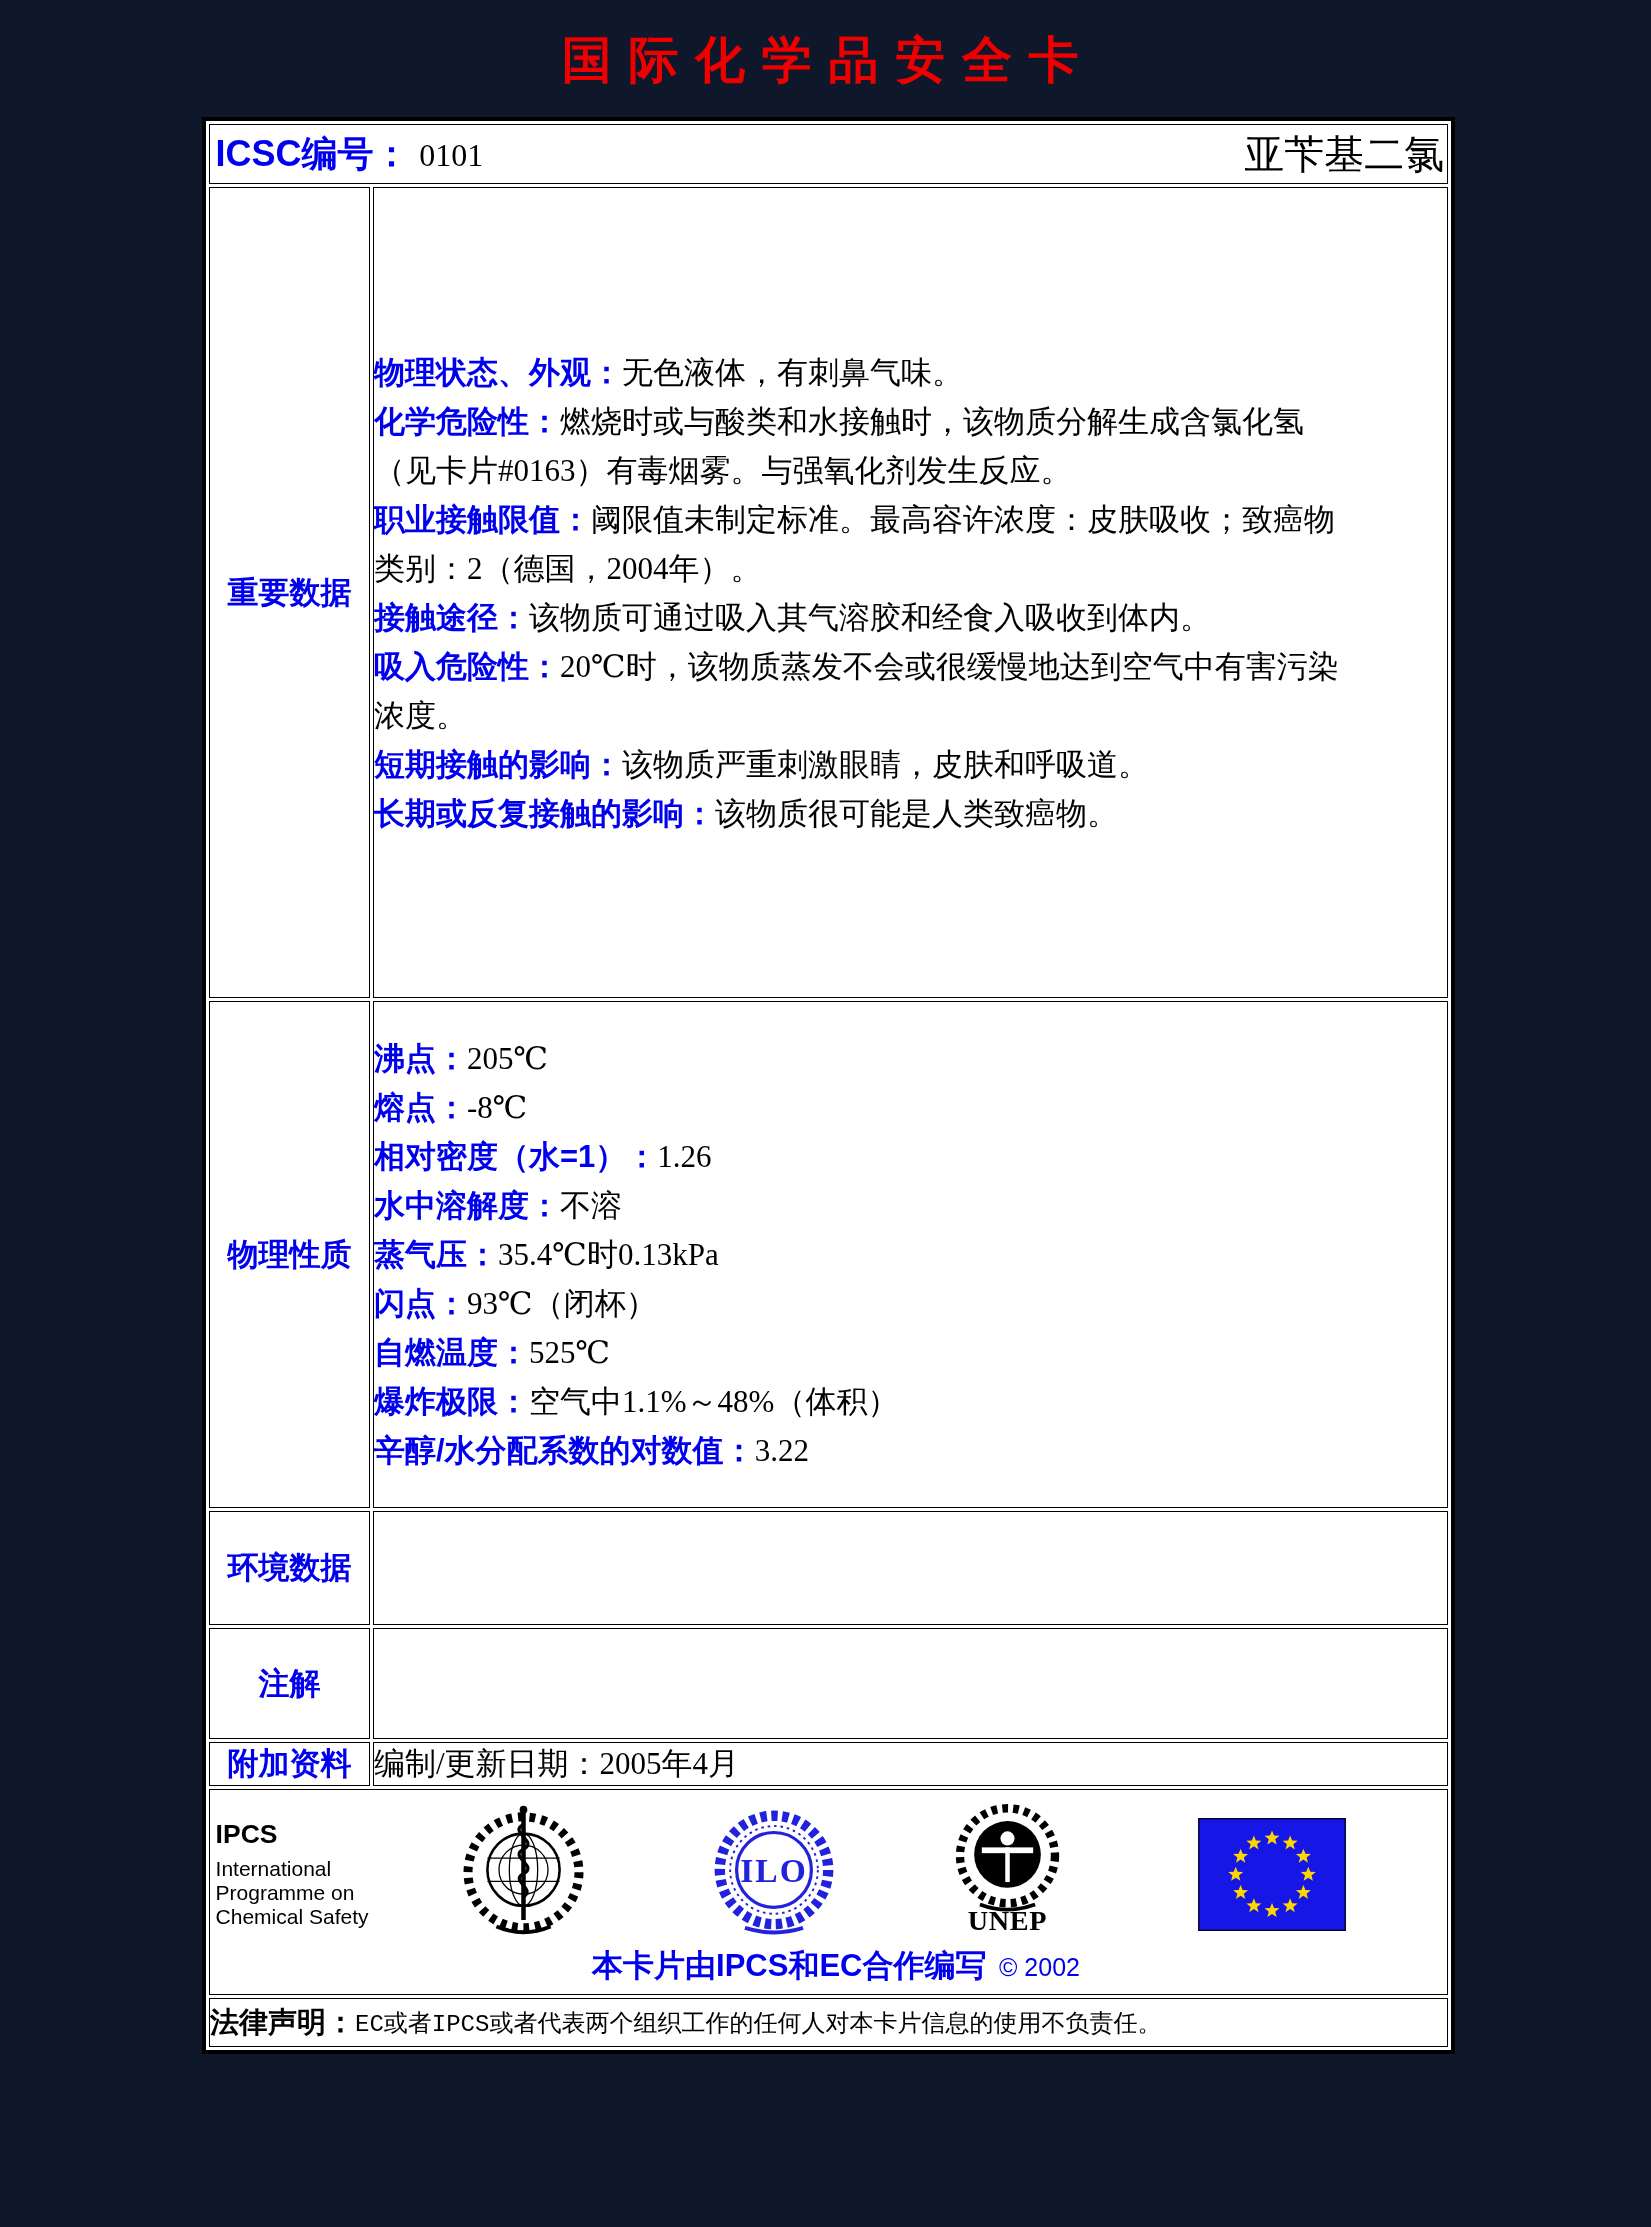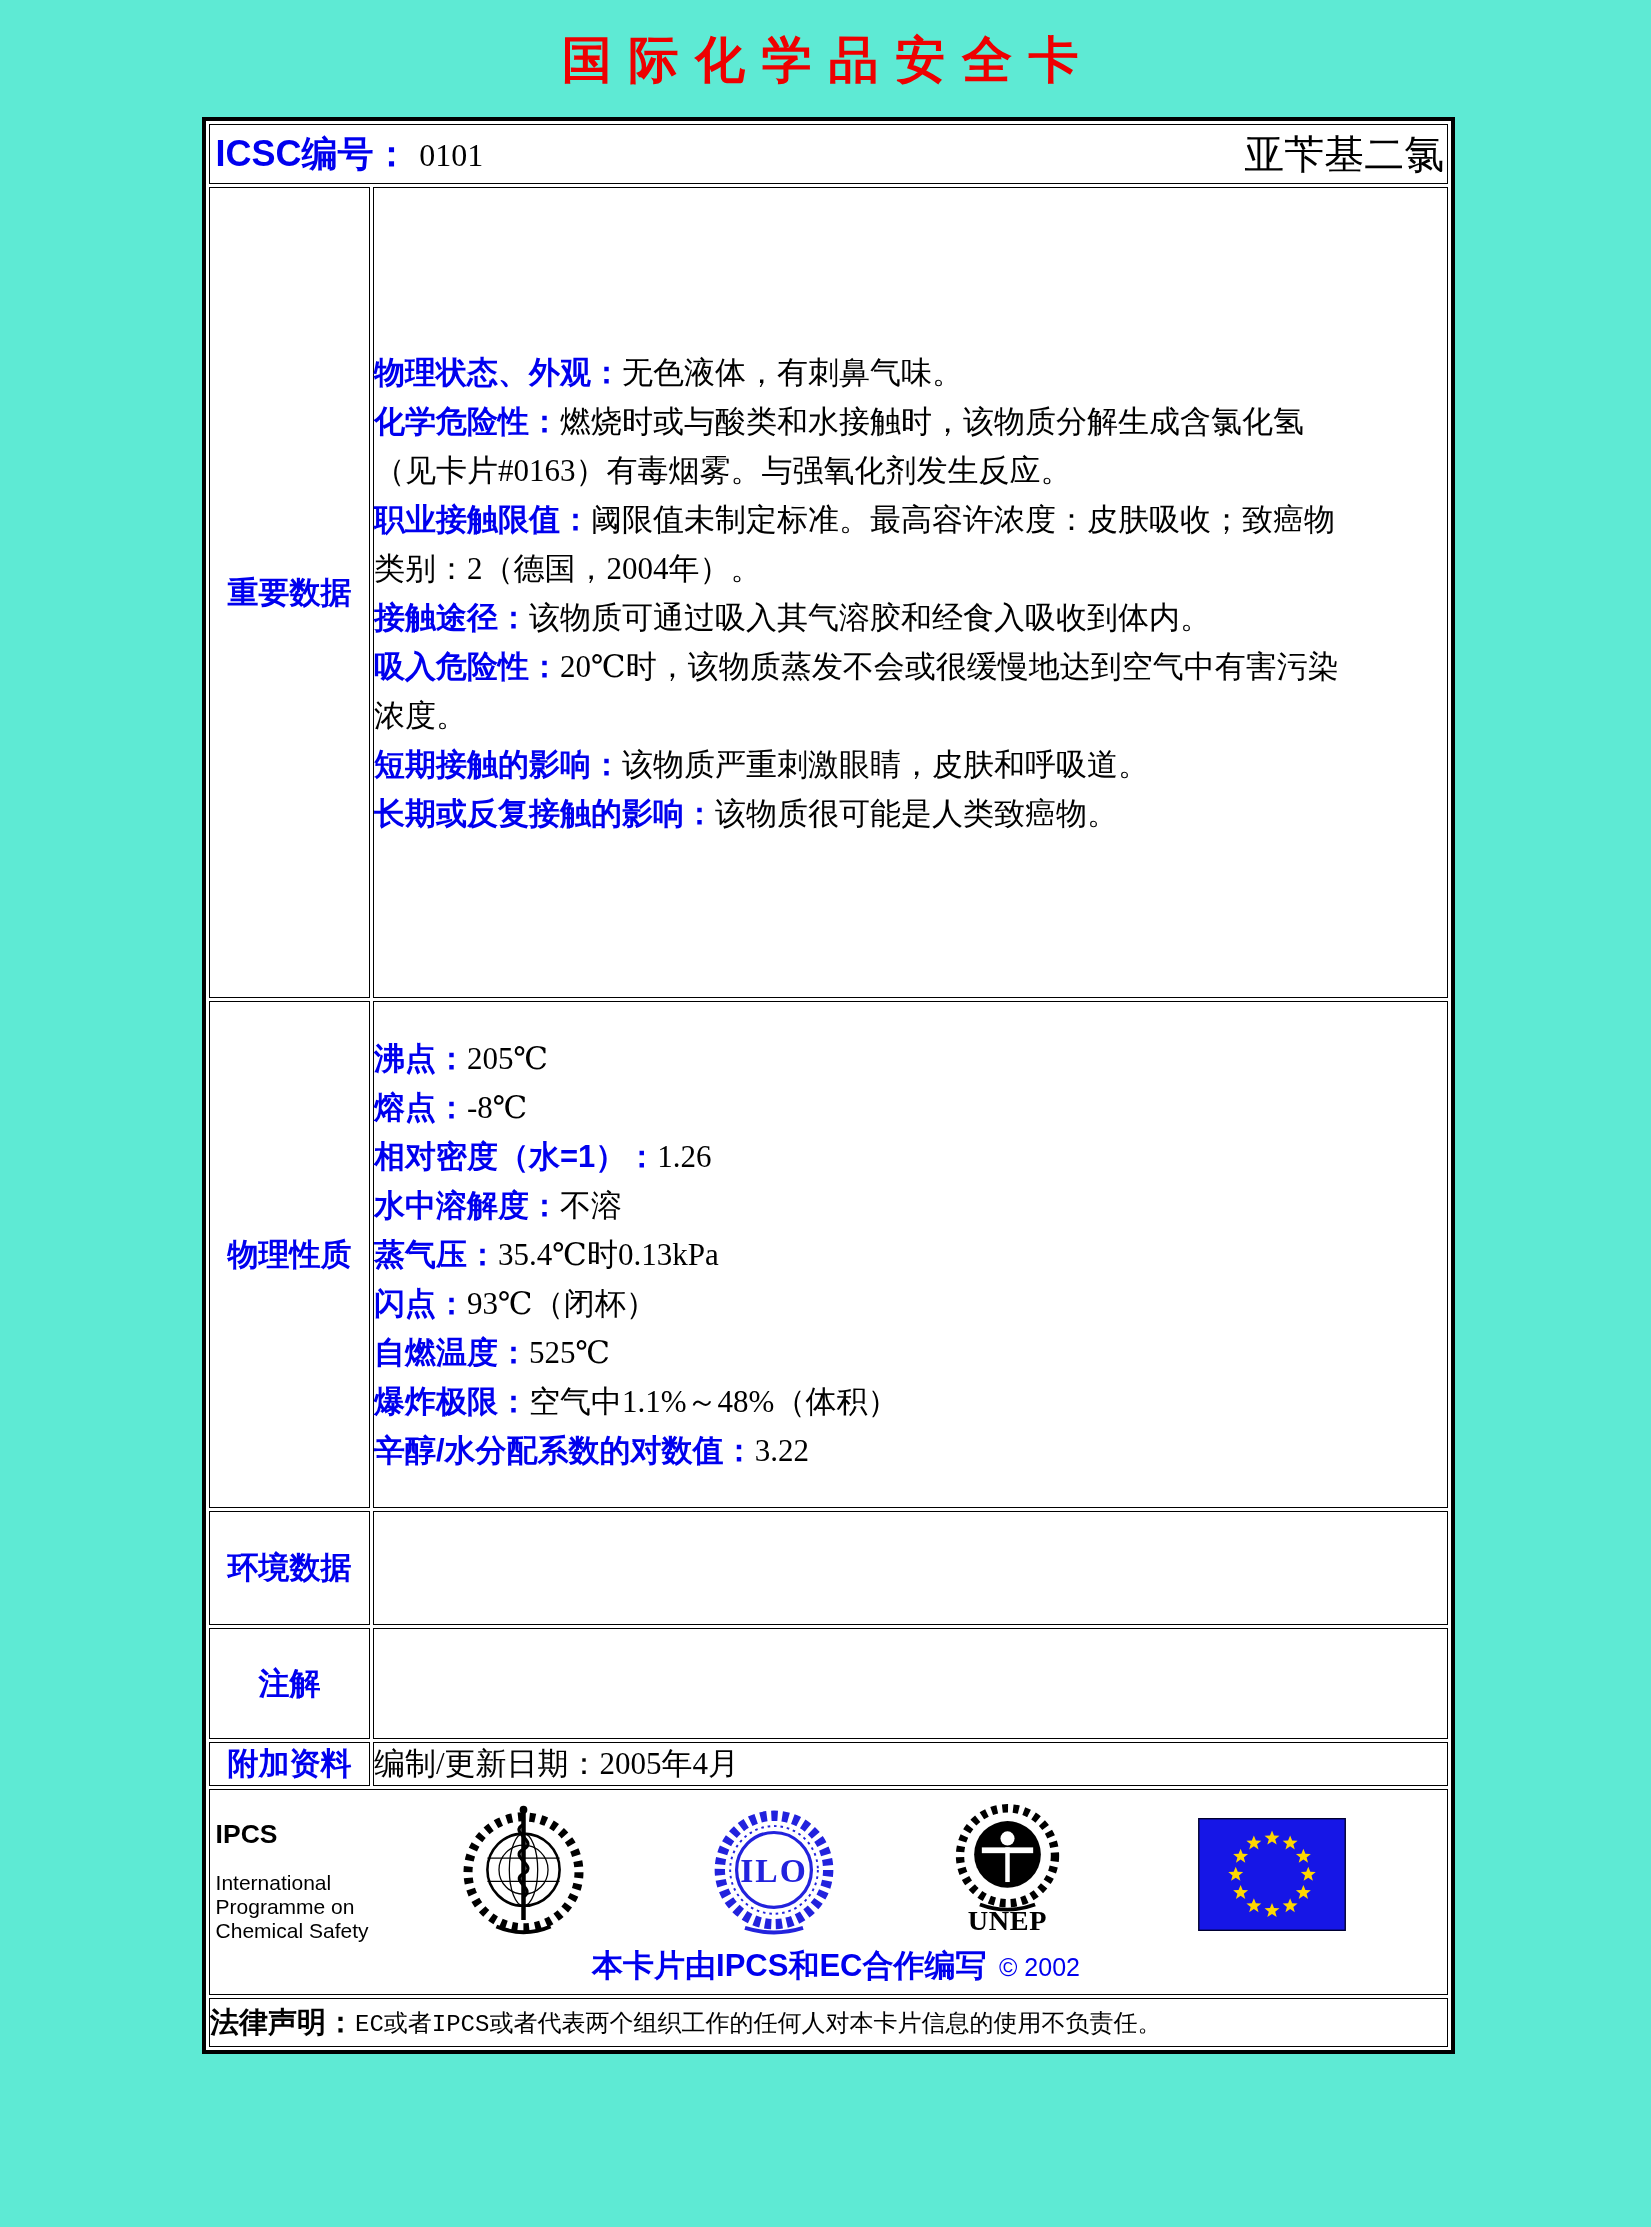--- a/index.html
+++ b/index.html
@@ -1,21 +1,21 @@
 <!DOCTYPE html>
 <html style="--blue: #0000EE; --red: #EE0000; --ilo-blue: #2222DD; --eu-blue: #1616E6; --star: #FFD700;font-size:11px"><head>
 <meta charset="utf-8">
 <style>
   :root{
     --blue:#0000EE; --red:#EE0000; --ilo-blue:#2222DD; --eu-blue:#1616E6; --star:#FFD700;
     --serif:"Liberation Serif","DejaVu Serif",serif;
     --sans:"Liberation Sans","DejaVu Sans",sans-serif;
   }
   html,body{margin:0;padding:0;background:#fff;}
-  .page{position:relative;width:1652px;height:2227px;background:#5eead4;overflow:hidden;}
+  .page{position:relative;width:1652px;height:2227px;background:#0f172a;overflow:hidden;}
 
   .title{
     position:absolute;top:26.5px;left:202px;width:1253px;text-align:center;
     font-family:var(--sans);font-weight:bold;font-size:50px;letter-spacing:16.7px;
     color:var(--red);white-space:nowrap;
   }
 
   table.card{
     position:absolute;left:202px;top:117px;width:1253px;
     border:4.2px solid #000;border-spacing:3.5px;border-collapse:separate;
@@ -46,21 +46,21 @@
   .contcell{vertical-align:top;}
   .cont-top{padding:1.4px 7px 0 8.4px;}
   .tline{white-space:nowrap;line-height:49px;font-size:31px;}
   .blbl{color:var(--blue);font-family:var(--sans);font-weight:bold;}
   .btxt{color:#000;font-family:var(--serif);}
 
   .addcell{padding-left:5.6px;font-family:var(--serif);font-size:31px;color:#000;}
 
   .logocell{position:relative;}
   .ipcs-block{position:absolute;left:5.6px;top:29px;font-family:var(--sans);color:#000;}
-  .ipcs-acro{font-size:26.5px;font-weight:bold;margin-bottom:21px;}
+  .ipcs-acro{font-size:26.5px;font-weight:bold;margin-bottom:7px;}
   .ipcs-line{font-size:21px;line-height:24px;}
 
   .logo{position:absolute;}
   .who-logo{left:249px;top:9.7px;}
   .ilo-logo{left:498px;top:18px;}
   .unep-logo{left:736px;top:8.4px;}
   .eu-flag{left:988px;top:28px;}
 
   .black-draw{stroke:#000;fill:none;}
   .black-fill{fill:#000;stroke:none;}

